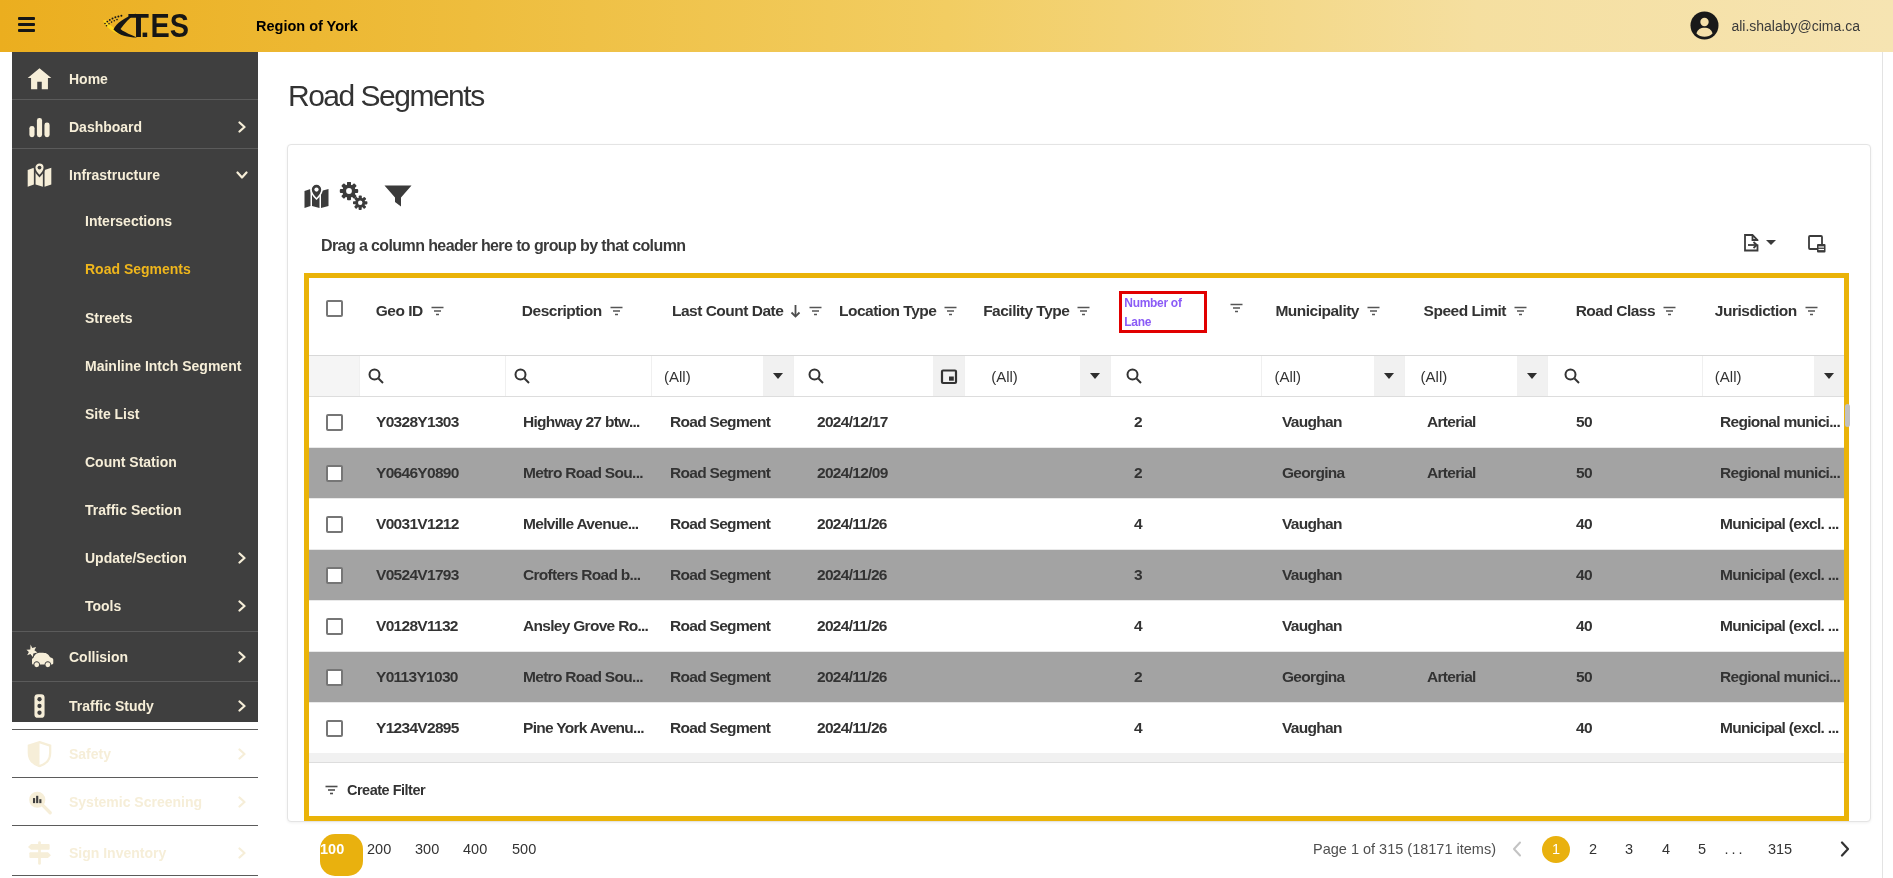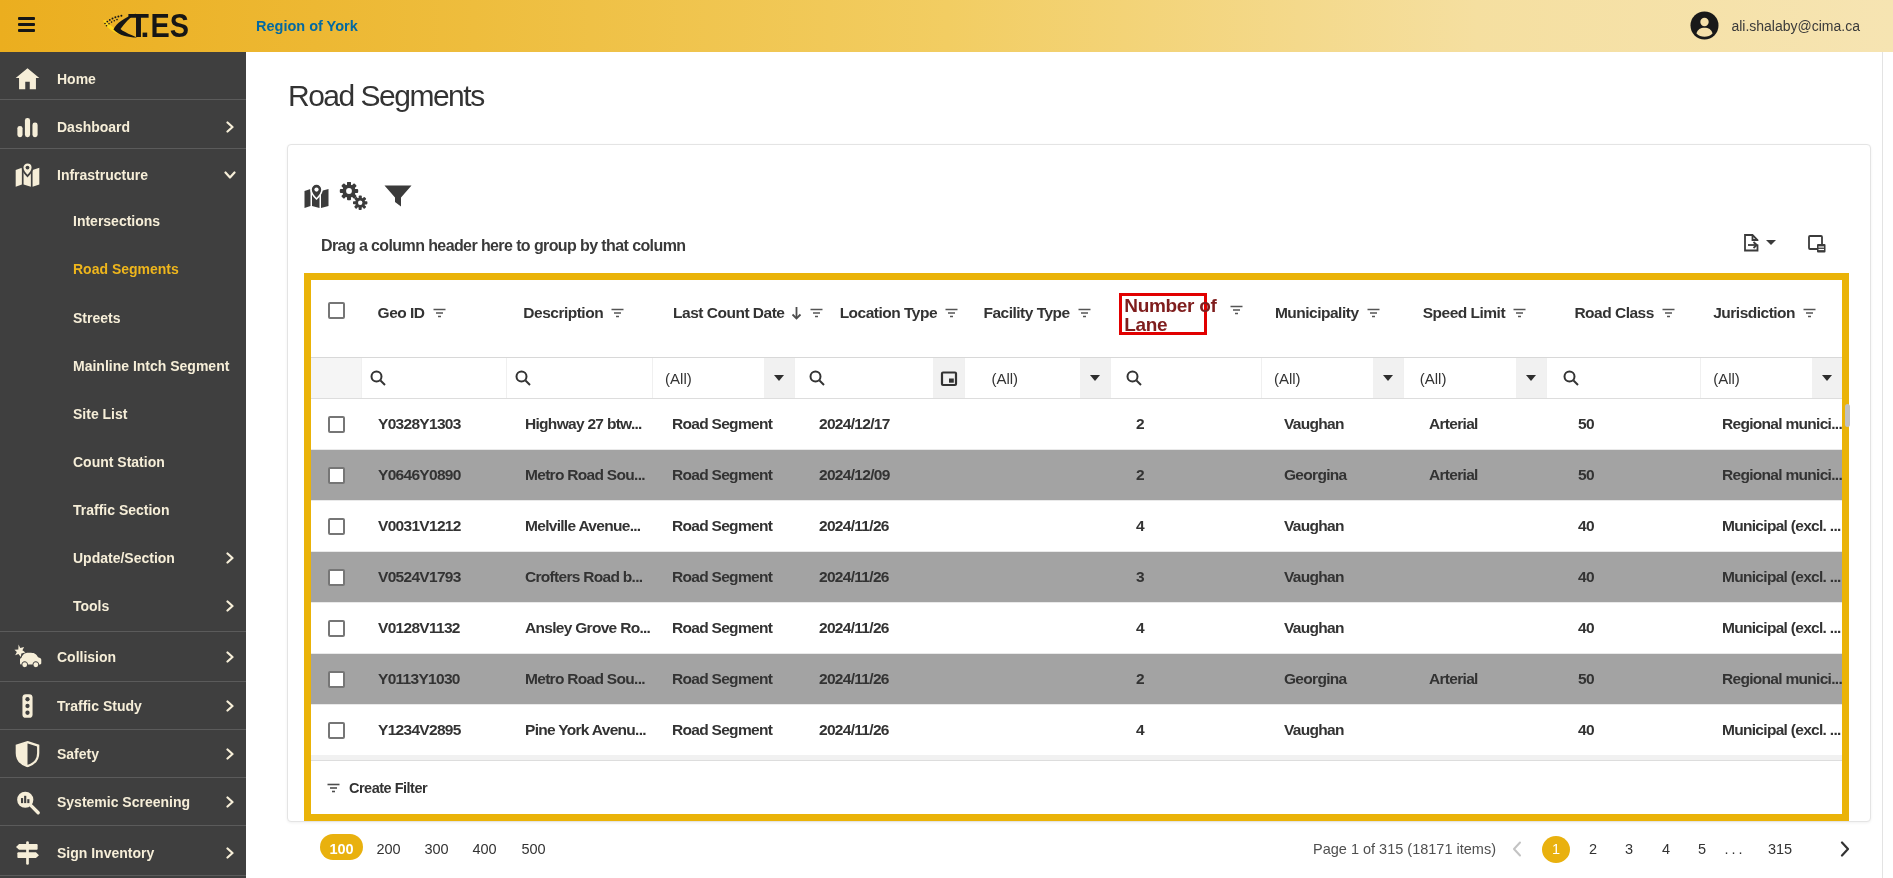--- a/index.html
+++ b/index.html
@@ -4,36 +4,36 @@
 <style>
 *{margin:0;padding:0;box-sizing:border-box}
 html,body{width:1893px;height:878px;overflow:hidden}
 body{position:relative;font-family:"Liberation Sans",sans-serif;background:#fff;color:#333}
 .abs{position:absolute}
 
 #topbar{position:absolute;left:0;top:0;width:1893px;height:52px;
 background:linear-gradient(to right,#ebae1f 0%,#eebd3d 25%,#f2cd62 50%,#f5dfa0 78%,#f6e4b2 100%)}
 #hamb div{position:absolute;left:0;width:17px;height:3px;background:#161616;border-radius:1px}
 #logo{position:absolute;left:95px;top:5px}
-#regiontext{position:absolute;left:256px;top:0;height:52px;line-height:52px;font-size:14.5px;font-weight:700;color:#0369a1}
+#regiontext{position:absolute;left:256px;top:0;height:52px;line-height:52px;font-size:14.5px;font-weight:700;color:#000000}
 #userarea{position:absolute;right:33px;top:0;height:52px;line-height:52px;font-size:14px;color:#3a3a3a}
 
-#sidebar{position:absolute;left:0;top:52px;width:246px;height:826px;background:#3f3f3f}
+#sidebar{position:absolute;left:12px;top:52px;width:246px;height:670px;background:#3f3f3f}
 .sbitem{position:absolute;left:0;width:246px;color:#f6eed8;font-size:14px;font-weight:700}
 .sbitem .lbl{position:absolute;left:57px;top:50%;transform:translateY(-50%)}
 .sbitem .ico{position:absolute;left:14px;top:50%;transform:translateY(-50%);width:27px;height:27px}
 .sbitem .chev{position:absolute;left:224px;top:50%;transform:translateY(-50%);width:12px;height:12px}
 .sbsub{position:absolute;left:73px;color:#f6eed8;font-size:14px;font-weight:700;transform:translateY(-50%)}
 .sbdiv{position:absolute;left:0;width:246px;height:1px;background:#5b5b5b}
 
 #h1{position:absolute;left:288px;top:79px;font-size:30px;font-weight:400;letter-spacing:-1.5px;color:#333}
 #card{position:absolute;left:287px;top:144px;width:1584px;height:678px;background:#fff;border:1px solid #e4e4e4;border-radius:4px;box-shadow:0 1px 3px rgba(0,0,0,.06)}
 #grouppanel{position:absolute;left:321px;top:237px;font-size:16px;font-weight:700;letter-spacing:-.6px;color:#3a3a3a}
 
-#grid{position:absolute;left:304px;top:273px;width:1545px;height:548px;border:7px solid #eab308}
+#grid{position:absolute;left:304px;top:273px;width:1545px;height:548px;border:5px solid #eab308}
 .row{display:flex;width:100%}
 .cell{flex:none;overflow:hidden;white-space:nowrap}
 .c0{width:51px}.c1{width:147px}.c2{width:147px}.c3{width:143px}.c4{width:172px}.c5{width:147px}
 .c6{width:152px}.c7{width:143px}.c8{width:144px}.c9{width:156px}.c10{width:142px}
 #hdr{height:78px;border-bottom:1px solid #d8d8d8;position:relative}
 .hcell{position:relative;height:78px}
 .hlabel{position:absolute;left:16px;top:33px;transform:translateY(-50%);font-size:15.5px;font-weight:700;letter-spacing:-.5px;color:#333;display:flex;align-items:center;white-space:nowrap}
 .ficon{display:inline-block;margin-left:8px}
 #filterrow{height:41px;border-bottom:1px solid #ddd;position:relative;display:flex}
 .fcell{position:relative;height:40px;border-right:1px solid #f0f0f0}
@@ -41,21 +41,21 @@
 .drow{height:51px;display:flex;border-bottom:1px solid #e9e9e9;background:#fff}
 .drow.alt{background:#a3a3a3}
 .dcell{font-size:15.5px;font-weight:700;letter-spacing:-.7px;color:#333;line-height:50px;padding-left:16px}
 .cb{width:17px;height:17px;border:2px solid #767676;border-radius:2px;background:#fff}
 .cbcell{display:flex;align-items:center;justify-content:center}
 #partialrow{height:15px;background:#f1f1f1;margin-top:5px}
 #createfilter{position:absolute;left:0;bottom:0;width:100%;height:54px;border-top:1px solid #ddd;background:#fff}
 #cftext{position:absolute;left:16px;top:50%;transform:translateY(-50%);font-size:14.5px;font-weight:700;letter-spacing:-.5px;color:#333}
 
 #pager{position:absolute;left:287px;top:832px;width:1584px;height:36px}
-.psize{position:absolute;top:2px;width:43px;height:26px;line-height:30px;text-align:center;font-size:14.5px;color:#333}
+.psize{position:absolute;top:2px;width:43px;height:42px;line-height:30px;font-size:14.5px;color:#333}
 .psel{background:#e9b10e;border-radius:15px;color:#fff;font-weight:700}
 #pageinfo{position:absolute;top:0;height:34px;line-height:34px;font-size:14.5px;color:#4f4f4f}
 .pnum{position:absolute;top:4px;width:28px;height:27px;line-height:27px;text-align:center;font-size:14.5px;color:#333}
 .pnumsel{background:#e9b10e;border-radius:50%;color:#fff}
 .fsearch{position:absolute;left:8px;top:12px}
 .fall{position:absolute;left:12px;top:50%;transform:translateY(-50%);font-size:15px;color:#333}
 .fbtn{position:absolute;right:0;top:0;width:30px;height:40px;background:#f1f1f1;display:flex;align-items:center;justify-content:center}
 .dtri{width:0;height:0;border-left:5.5px solid transparent;border-right:5.5px solid transparent;border-top:6px solid #2e2e2e}
 #rightline{position:absolute;left:1882px;top:52px;width:1px;height:826px;background:#e3e3e3}
 .thumb{position:absolute;left:1845px;top:404px;width:5px;height:23px;background:#c0c0c0;border-radius:2.5px}
@@ -301,21 +301,21 @@
       </div>
   <div class="hcell c5">
         <div class="hlabel" style="left:18px">Facility Type<svg class="ficon" width="13" height="11" viewBox="0 0 13 11" stroke="#555" stroke-width="1.5">
             <line x1="0.5" y1="1.5" x2="12.5" y2="1.5"></line>
             <line x1="3" y1="5" x2="10" y2="5"></line>
             <line x1="5" y1="8.5" x2="8" y2="8.5"></line>
           </svg></div>
       </div>
   <div class="hcell c6">
     <div style="position:absolute;left:8px;top:13px;width:88px;height:42px;border:3px solid #e10000"></div>
-    <div style="position:absolute;left:13px;top:16px;font-size:19px;font-weight:700;letter-spacing:-.3px;line-height:19px;color:#7f1d1d">Number of<br>Lane</div>
+    <div style="position:absolute;left:13px;top:16px;font-size:12px;font-weight:700;letter-spacing:-.3px;line-height:19px;color:#8b5cf6">Number of<br>Lane</div>
     <svg style="position:absolute;left:119px;top:25px" width="13" height="11" viewBox="0 0 13 11" stroke="#555" stroke-width="1.5">
           <line x1="0.5" y1="1.5" x2="12.5" y2="1.5"></line>
           <line x1="3" y1="5" x2="10" y2="5"></line>
           <line x1="5" y1="8.5" x2="8" y2="8.5"></line>
         </svg>
   </div>
   <div class="hcell c7">
         <div class="hlabel" style="left:13px">Municipality<svg class="ficon" width="13" height="11" viewBox="0 0 13 11" stroke="#555" stroke-width="1.5">
             <line x1="0.5" y1="1.5" x2="12.5" y2="1.5"></line>
             <line x1="3" y1="5" x2="10" y2="5"></line>

